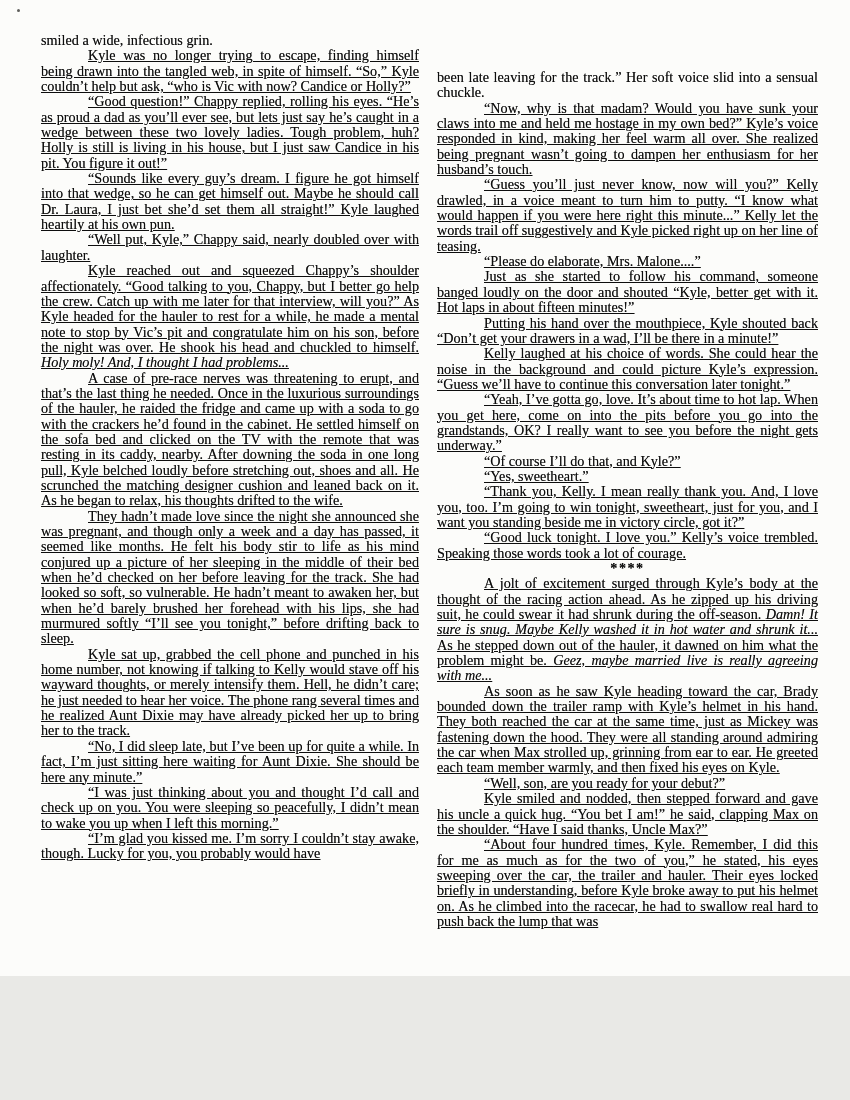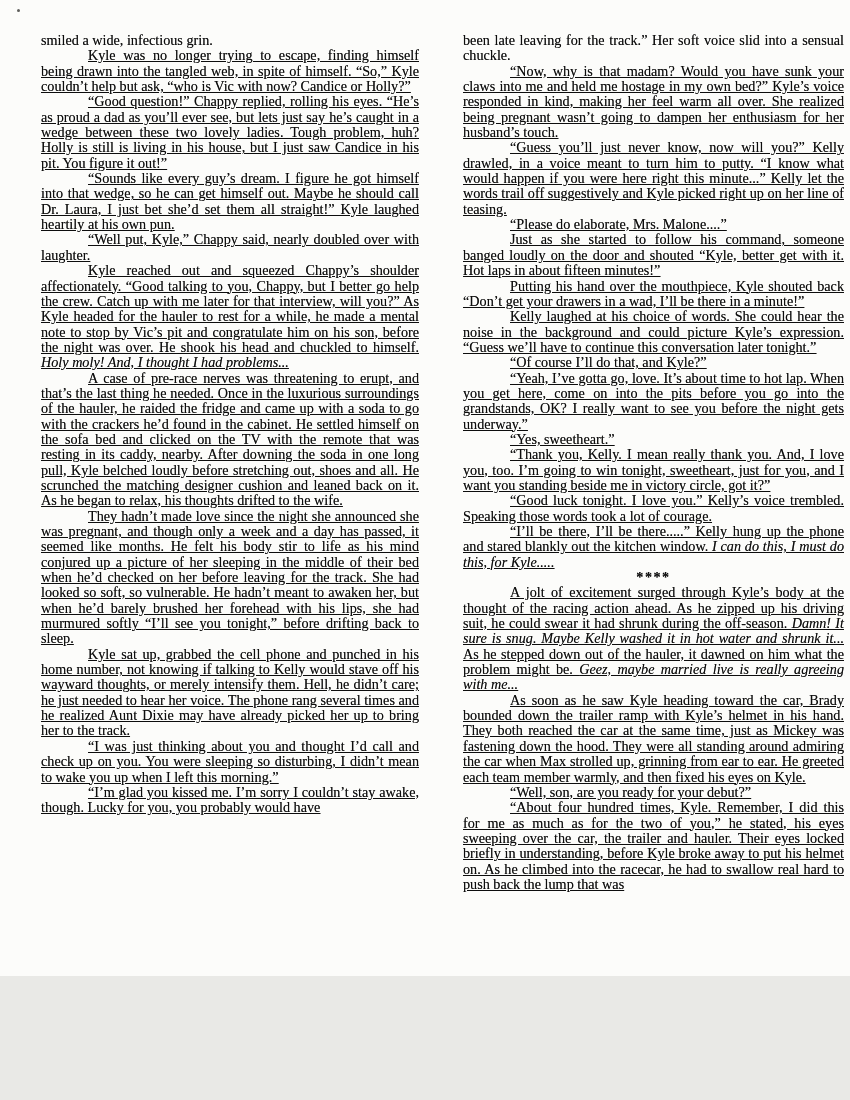--- a/index.html
+++ b/index.html
@@ -18,21 +18,21 @@
   }
   .col {
     position: absolute;
     top: 33px;
     text-align: justify;
     font-size: 14.2px;
     line-height: 15.35px;
     text-shadow: 0 0 0.4px rgba(0,0,0,0.55);
   }
   #col-left  { left: 41px;  width: 378px; }
-  #col-right { left: 463px; width: 381px; }
+  #col-right { left: 437px; width: 381px; margin-top: 37px; }
   .para { margin: 0; padding: 0; }
   .para.indent { text-indent: 47px; text-decoration: underline; }
   .para.sep {
     text-align: center;
     text-indent: 0;
     font-weight: 700;
     letter-spacing: 1.5px;
   }
   .it { font-style: italic; }
   .pageno {
@@ -77,41 +77,42 @@
   <div class="col" id="col-left">
       <p class="para"><span>smiled a wide, infectious grin.</span></p>
       <p class="para indent"><span>Kyle was no longer trying to escape, finding himself being drawn into the tangled web, in spite of himself. “So,” Kyle couldn’t help but ask, “who is Vic with now? Candice or Holly?”</span></p>
       <p class="para indent"><span>“Good question!” Chappy replied, rolling his eyes. “He’s as proud a dad as you’ll ever see, but lets just say he’s caught in a wedge between these two lovely ladies. Tough problem, huh? Holly is still is living in his house, but I just saw Candice in his pit. You figure it out!”</span></p>
       <p class="para indent"><span>“Sounds like every guy’s dream. I figure he got himself into that wedge, so he can get himself out. Maybe he should call Dr. Laura, I just bet she’d set them all straight!” Kyle laughed heartily at his own pun.</span></p>
       <p class="para indent"><span>“Well put, Kyle,” Chappy said, nearly doubled over with laughter.</span></p>
       <p class="para indent"><span>Kyle reached out and squeezed Chappy’s shoulder affectionately. “Good talking to you, Chappy, but I better go help the crew. Catch up with me later for that interview, will you?” As Kyle headed for the hauler to rest for a while, he made a mental note to stop by Vic’s pit and congratulate him on his son, before the night was over. He shook his head and chuckled to himself. </span><span class="it">Holy moly! And, I thought I had problems...</span></p>
       <p class="para indent"><span>A case of pre-race nerves was threatening to erupt, and that’s the last thing he needed. Once in the luxurious surroundings of the hauler, he raided the fridge and came up with a soda to go with the crackers he’d found in the cabinet. He settled himself on the sofa bed and clicked on the TV with the remote that was resting in its caddy, nearby. After downing the soda in one long pull, Kyle belched loudly before stretching out, shoes and all. He scrunched the matching designer cushion and leaned back on it. As he began to relax, his thoughts drifted to the wife.</span></p>
       <p class="para indent"><span>They hadn’t made love since the night she announced she was pregnant, and though only a week and a day has passed, it seemed like months. He felt his body stir to life as his mind conjured up a picture of her sleeping in the middle of their bed when he’d checked on her before leaving for the track. She had looked so soft, so vulnerable. He hadn’t meant to awaken her, but when he’d barely brushed her forehead with his lips, she had murmured softly “I’ll see you tonight,” before drifting back to sleep.</span></p>
       <p class="para indent"><span>Kyle sat up, grabbed the cell phone and punched in his home number, not knowing if talking to Kelly would stave off his wayward thoughts, or merely intensify them. Hell, he didn’t care; he just needed to hear her voice. The phone rang several times and he realized Aunt Dixie may have already picked her up to bring her to the track.</span></p>
-      <p class="para indent"><span>“I was just thinking about you and thought I’d call and check up on you. You were sleeping so disturbing, I didn’t mean to wake you up when I left this morning.”</span></p>
+      <p class="para indent"><span>“No, I did sleep late, but I’ve been up for quite a while. In fact, I’m just sitting here waiting for Aunt Dixie. She should be here any minute.”</span></p>
+      <p class="para indent"><span>“I was just thinking about you and thought I’d call and check up on you. You were sleeping so peacefully, I didn’t mean to wake you up when I left this morning.”</span></p>
       <p class="para indent"><span>“I’m glad you kissed me. I’m sorry I couldn’t stay awake, though. Lucky for you, you probably would have</span></p>
     </div>
   <div class="col" id="col-right">
       <p class="para"><span>been late leaving for the track.” Her soft voice slid into a sensual chuckle.</span></p>
       <p class="para indent"><span>“Now, why is that madam? Would you have sunk your claws into me and held me hostage in my own bed?” Kyle’s voice responded in kind, making her feel warm all over. She realized being pregnant wasn’t going to dampen her enthusiasm for her husband’s touch.</span></p>
       <p class="para indent"><span>“Guess you’ll just never know, now will you?” Kelly drawled, in a voice meant to turn him to putty. “I know what would happen if you were here right this minute...” Kelly let the words trail off suggestively and Kyle picked right up on her line of teasing.</span></p>
       <p class="para indent"><span>“Please do elaborate, Mrs. Malone....”</span></p>
       <p class="para indent"><span>Just as she started to follow his command, someone banged loudly on the door and shouted “Kyle, better get with it. Hot laps in about fifteen minutes!”</span></p>
       <p class="para indent"><span>Putting his hand over the mouthpiece, Kyle shouted back “Don’t get your drawers in a wad, I’ll be there in a minute!”</span></p>
       <p class="para indent"><span>Kelly laughed at his choice of words. She could hear the noise in the background and could picture Kyle’s expression. “Guess we’ll have to continue this conversation later tonight.”</span></p>
+      <p class="para indent"><span>“Yeah, I’ve gotta go, love. It’s about time to hot lap. When you get here, come on into the pits before you go into the grandstands, OK? I really want to see you before the night gets underway.”</span></p>
       <p class="para indent"><span>“Of course I’ll do that, and Kyle?”</span></p>
-      <p class="para indent"><span>“Yeah, I’ve gotta go, love. It’s about time to hot lap. When you get here, come on into the pits before you go into the grandstands, OK? I really want to see you before the night gets underway.”</span></p>
       <p class="para indent"><span>“Yes, sweetheart.”</span></p>
       <p class="para indent"><span>“Thank you, Kelly. I mean really thank you. And, I love you, too. I’m going to win tonight, sweetheart, just for you, and I want you standing beside me in victory circle, got it?”</span></p>
       <p class="para indent"><span>“Good luck tonight. I love you.” Kelly’s voice trembled. Speaking those words took a lot of courage.</span></p>
-      <p class="para indent"><span>“I’ll be there, I’ll be there.....” Kelly hung up the phone and stared blankly out the kitchen window. </span><span class="it">I can do this, I must do this, for Kyle.....</span></p>
       <p class="para sep"><span>****</span></p>
       <p class="para indent"><span>A jolt of excitement surged through Kyle’s body at the thought of the racing action ahead. As he zipped up his driving suit, he could swear it had shrunk during the off-season. </span><span class="it">Damn! It sure is snug. Maybe Kelly washed it in hot water and shrunk it...</span><span> As he stepped down out of the hauler, it dawned on him what the problem might be. </span><span class="it">Geez, maybe married live is really agreeing with me...</span></p>
       <p class="para indent"><span>As soon as he saw Kyle heading toward the car, Brady bounded down the trailer ramp with Kyle’s helmet in his hand. They both reached the car at the same time, just as Mickey was fastening down the hood. They were all standing around admiring the car when Max strolled up, grinning from ear to ear. He greeted each team member warmly, and then fixed his eyes on Kyle.</span></p>
       <p class="para indent"><span>“Well, son, are you ready for your debut?”</span></p>
+      <p class="para indent"><span>Kyle smiled and nodded, then stepped forward and gave his uncle a quick hug. “You bet I am!” he said, clapping Max on the shoulder. “Have I said thanks, Uncle Max?”</span></p>
       <p class="para indent"><span>“About four hundred times, Kyle. Remember, I did this for me as much as for the two of you,” he stated, his eyes sweeping over the car, the trailer and hauler. Their eyes locked briefly in understanding, before Kyle broke away to put his helmet on. As he climbed into the racecar, he had to swallow real hard to push back the lump that was</span></p>
     </div>
 
   <div class="speck bottom"></div>
   <div class="corner-mark">3</div>
   <div class="pageno">3</div>
 
   <div class="scanline a"></div>
   <div class="scanline b"></div>
   <div class="scanline c"></div>

